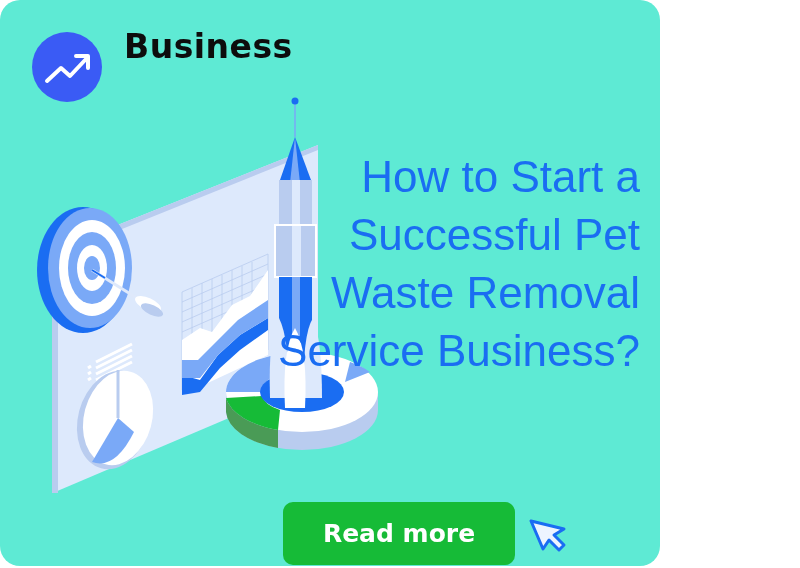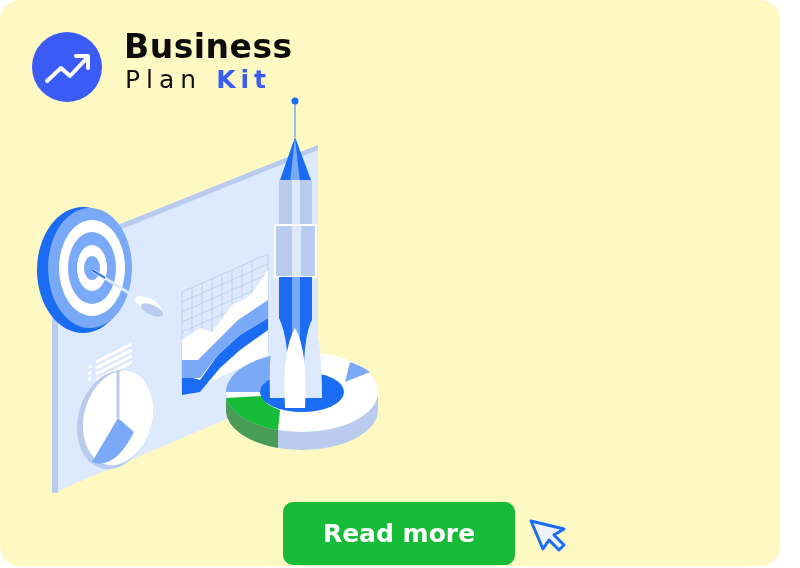--- a/index.html
+++ b/index.html
@@ -1,19 +1,19 @@
 <!DOCTYPE html>
 <html><head>
 <meta charset="utf-8">
 <style>
   html, body { margin: 0; padding: 0; background: #ffffff; }
   body { width: 800px; height: 568px; position: relative; overflow: hidden; font-family: "Liberation Sans", sans-serif; }
   .card {
-    position: absolute; left: 0; top: 0; width: 780px; height: 566px;
-    background: #fef9c3; border-radius: 20px; overflow: hidden;
+    position: absolute; left: 0; top: 0; width: 660px; height: 566px;
+    background: #5eead4; border-radius: 20px; overflow: hidden;
   }
   .logo { position: absolute; left: 32px; top: 28px; width: 270px; height: 70px; }
   .logo-circle {
     position: absolute; left: 0; top: 4px; width: 70px; height: 70px; border-radius: 50%;
     background: #3a5bf5;
   }
   .logo-circle svg { position: absolute; left: 0; top: 0; }
   .logo-word1 {
     position: absolute; left: 92px; top: 2px; font-size: 33px; font-weight: 700; color: #0d0d0d;
     letter-spacing: 0.5px; line-height: 1;
@@ -44,21 +44,20 @@
 <div class="card">
 
   <div class="logo">
     <div class="logo-circle">
       <svg width="70" height="70" viewBox="0 0 70 70">
         <polyline points="15,49 29,36 38,44 55,26" fill="none" stroke="#fff" stroke-width="4" stroke-linecap="round" stroke-linejoin="round"></polyline>
         <polyline points="44,24 56,24 56,36" fill="none" stroke="#fff" stroke-width="4" stroke-linecap="round" stroke-linejoin="round"></polyline>
       </svg>
     </div>
     <div class="logo-word1">Business</div>
-    <div class="logo-word2"><span>Plan </span><span class="kit">Kit</span></div>
   </div>
 
   <svg class="illus" viewBox="0 90 420 420" width="420" height="420">
 
     <polygon points="55,250 318,145 318,380 55,492" fill="#dde9fc"></polygon>
     <polygon points="55,250 318,145 318,150 60,254" fill="#b9ccef"></polygon>
     <rect x="52" y="250" width="6" height="243" fill="#b9ccef"></rect>
 
     <g stroke="#b9ccef" stroke-width="0.8" fill="none">
       <polygon points="182,292 268,254 268,350 182,390"></polygon>
@@ -123,19 +122,25 @@
     <rect x="275" y="225" width="41" height="52" fill="#b9ccef" stroke="#ffffff" stroke-width="2"></rect>
     <rect x="292" y="226" width="9" height="50" fill="#dde9fc"></rect>
     <rect x="279" y="277" width="33" height="90" fill="#1a6df2"></rect>
     <rect x="292" y="277" width="8" height="90" fill="#7aa9f7"></rect>
 
     <path d="M270,398 Q268,335 279,318 Q290,340 288,398 Z" fill="#dde9fc"></path>
     <path d="M304,398 Q302,335 313,318 Q322,340 322,398 Z" fill="#dde9fc"></path>
     <path d="M285,408 Q282,350 295,328 Q308,350 305,408 Z" fill="#ffffff"></path>
   </svg>
 
+  <div class="title">
+    <div>How to Start a</div>
+    <div>Successful Pet</div>
+    <div>Waste Removal</div>
+    <div>Service Business?</div>
+  </div>
 
   <div class="cta">Read more</div>
 
   <svg class="cursor" viewBox="0 0 44 36" width="44" height="36">
     <path d="M3,4 L36,12 L26,18 L36,28 L31,33 L21,23 L15,32 Z" fill="#edf4ff" stroke="#1a6df2" stroke-width="3" stroke-linejoin="round"></path>
   </svg>
 </div>
 
 </body></html>

